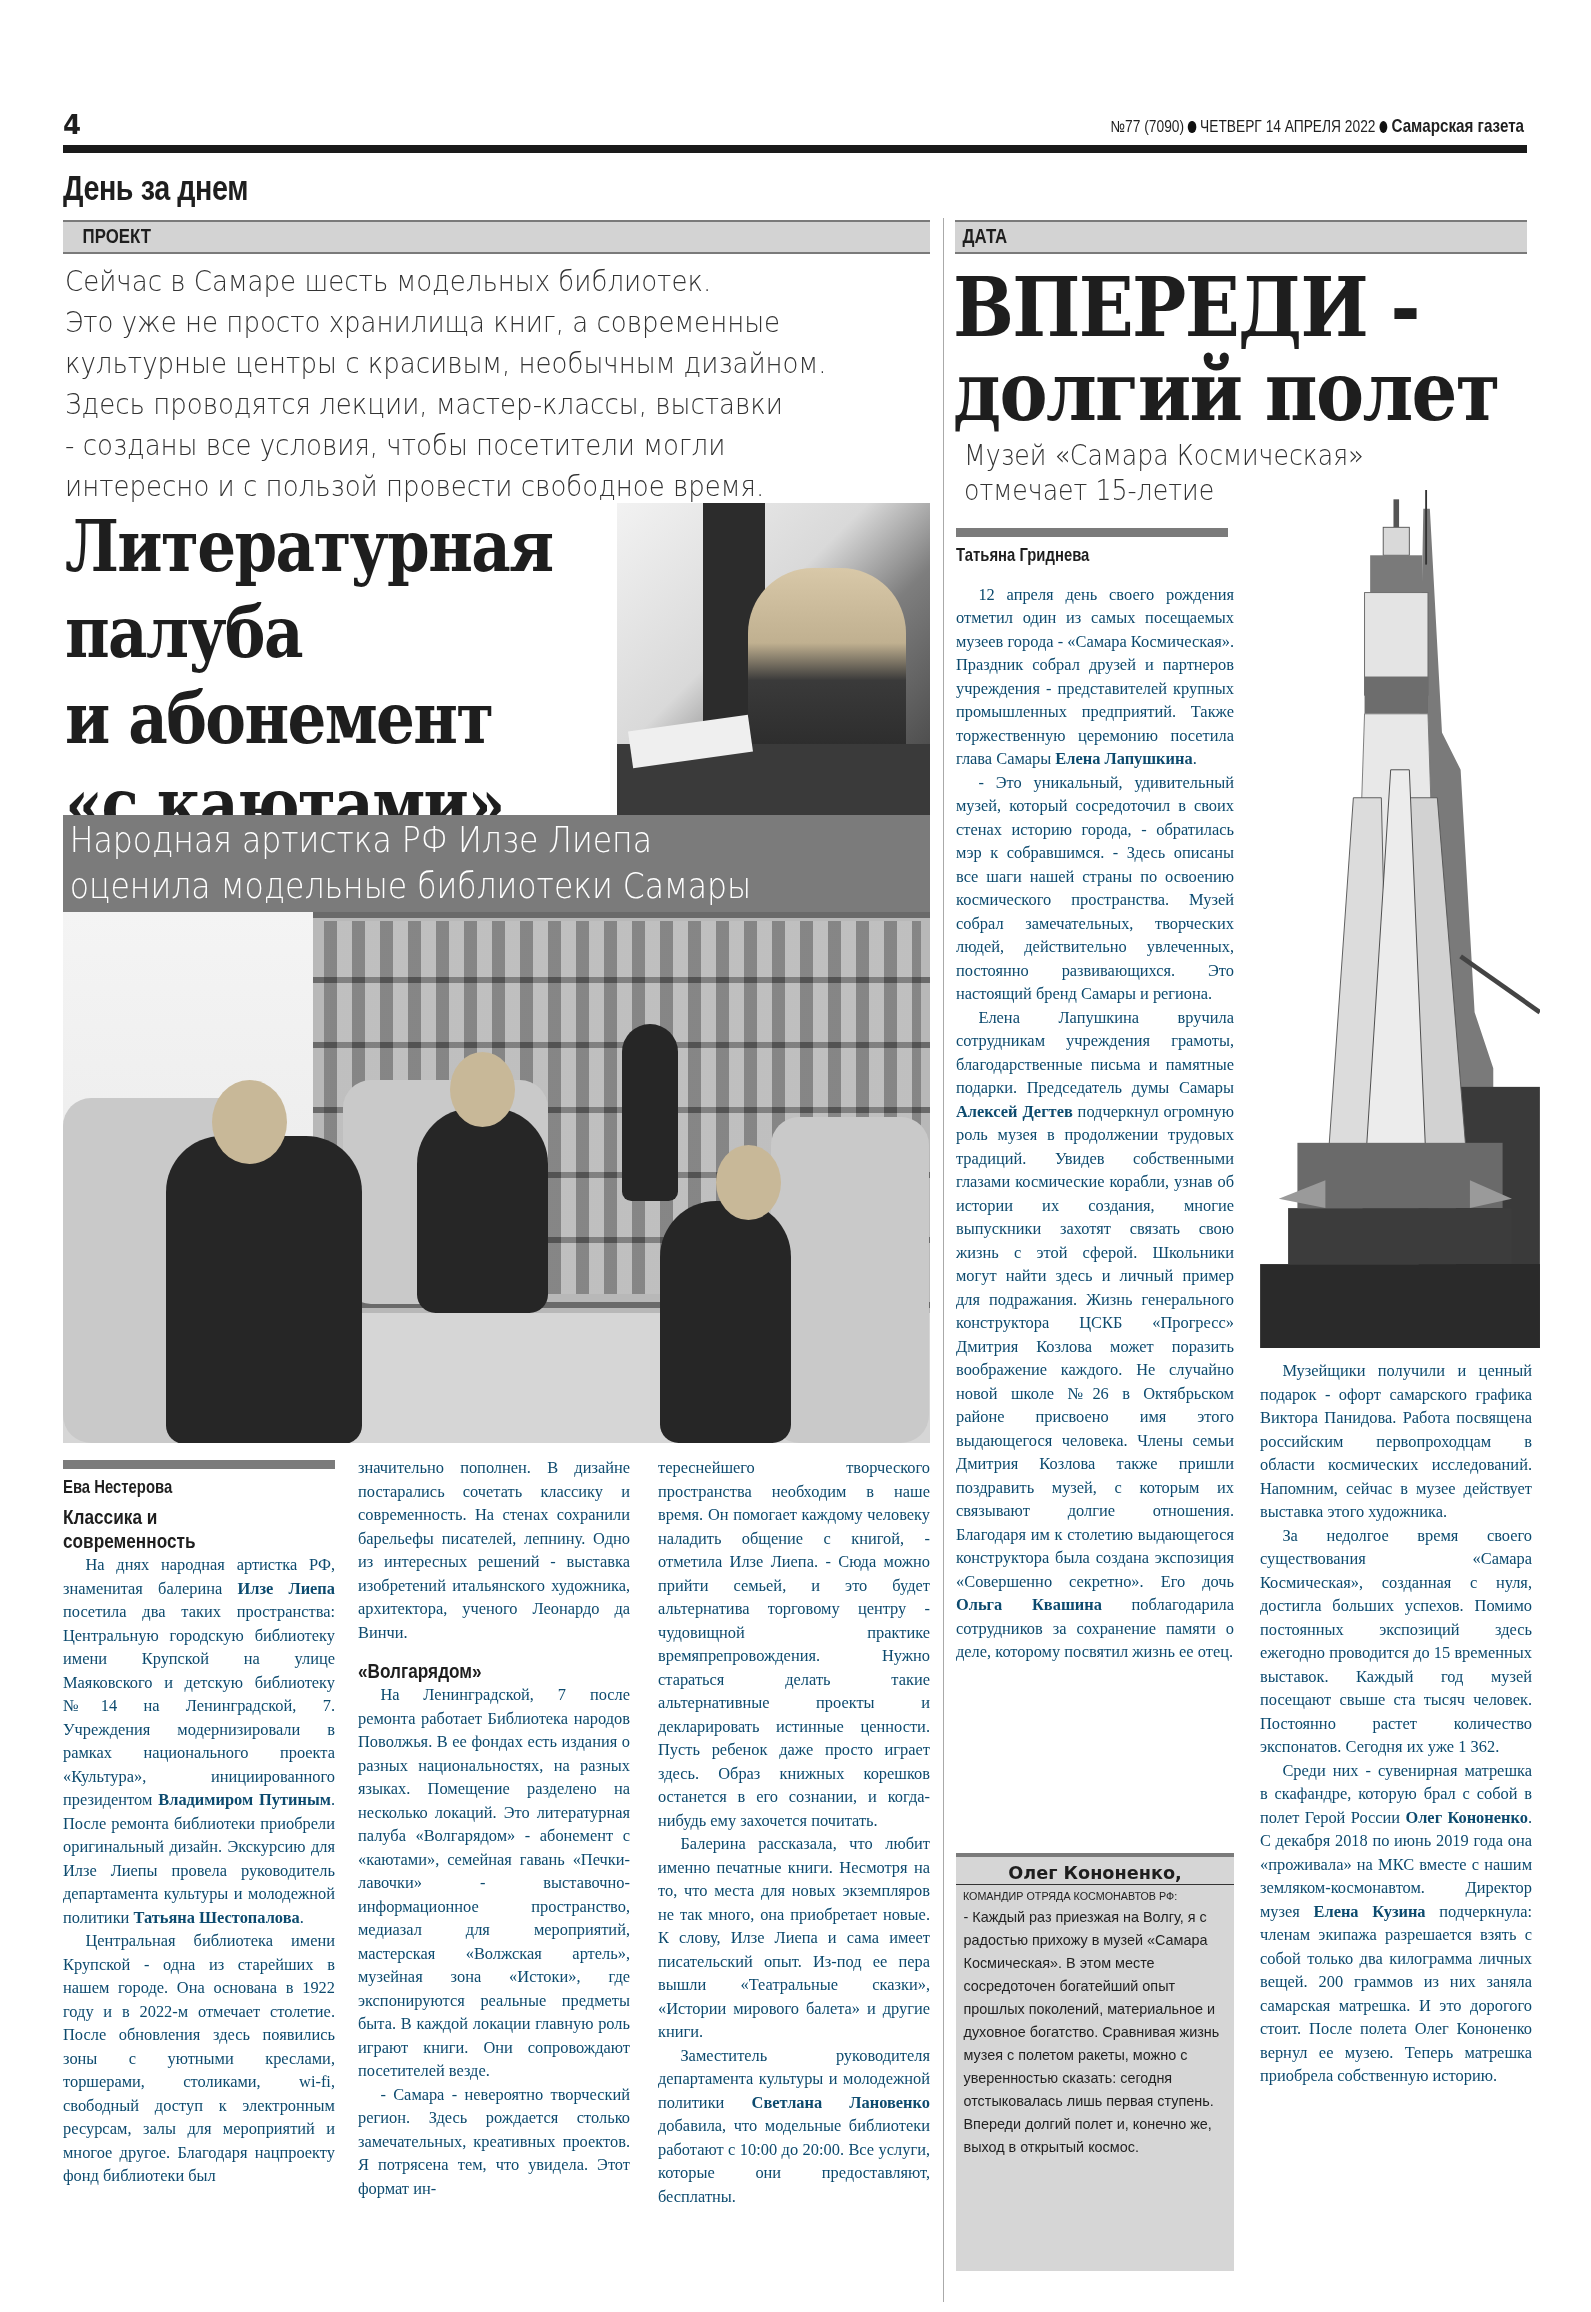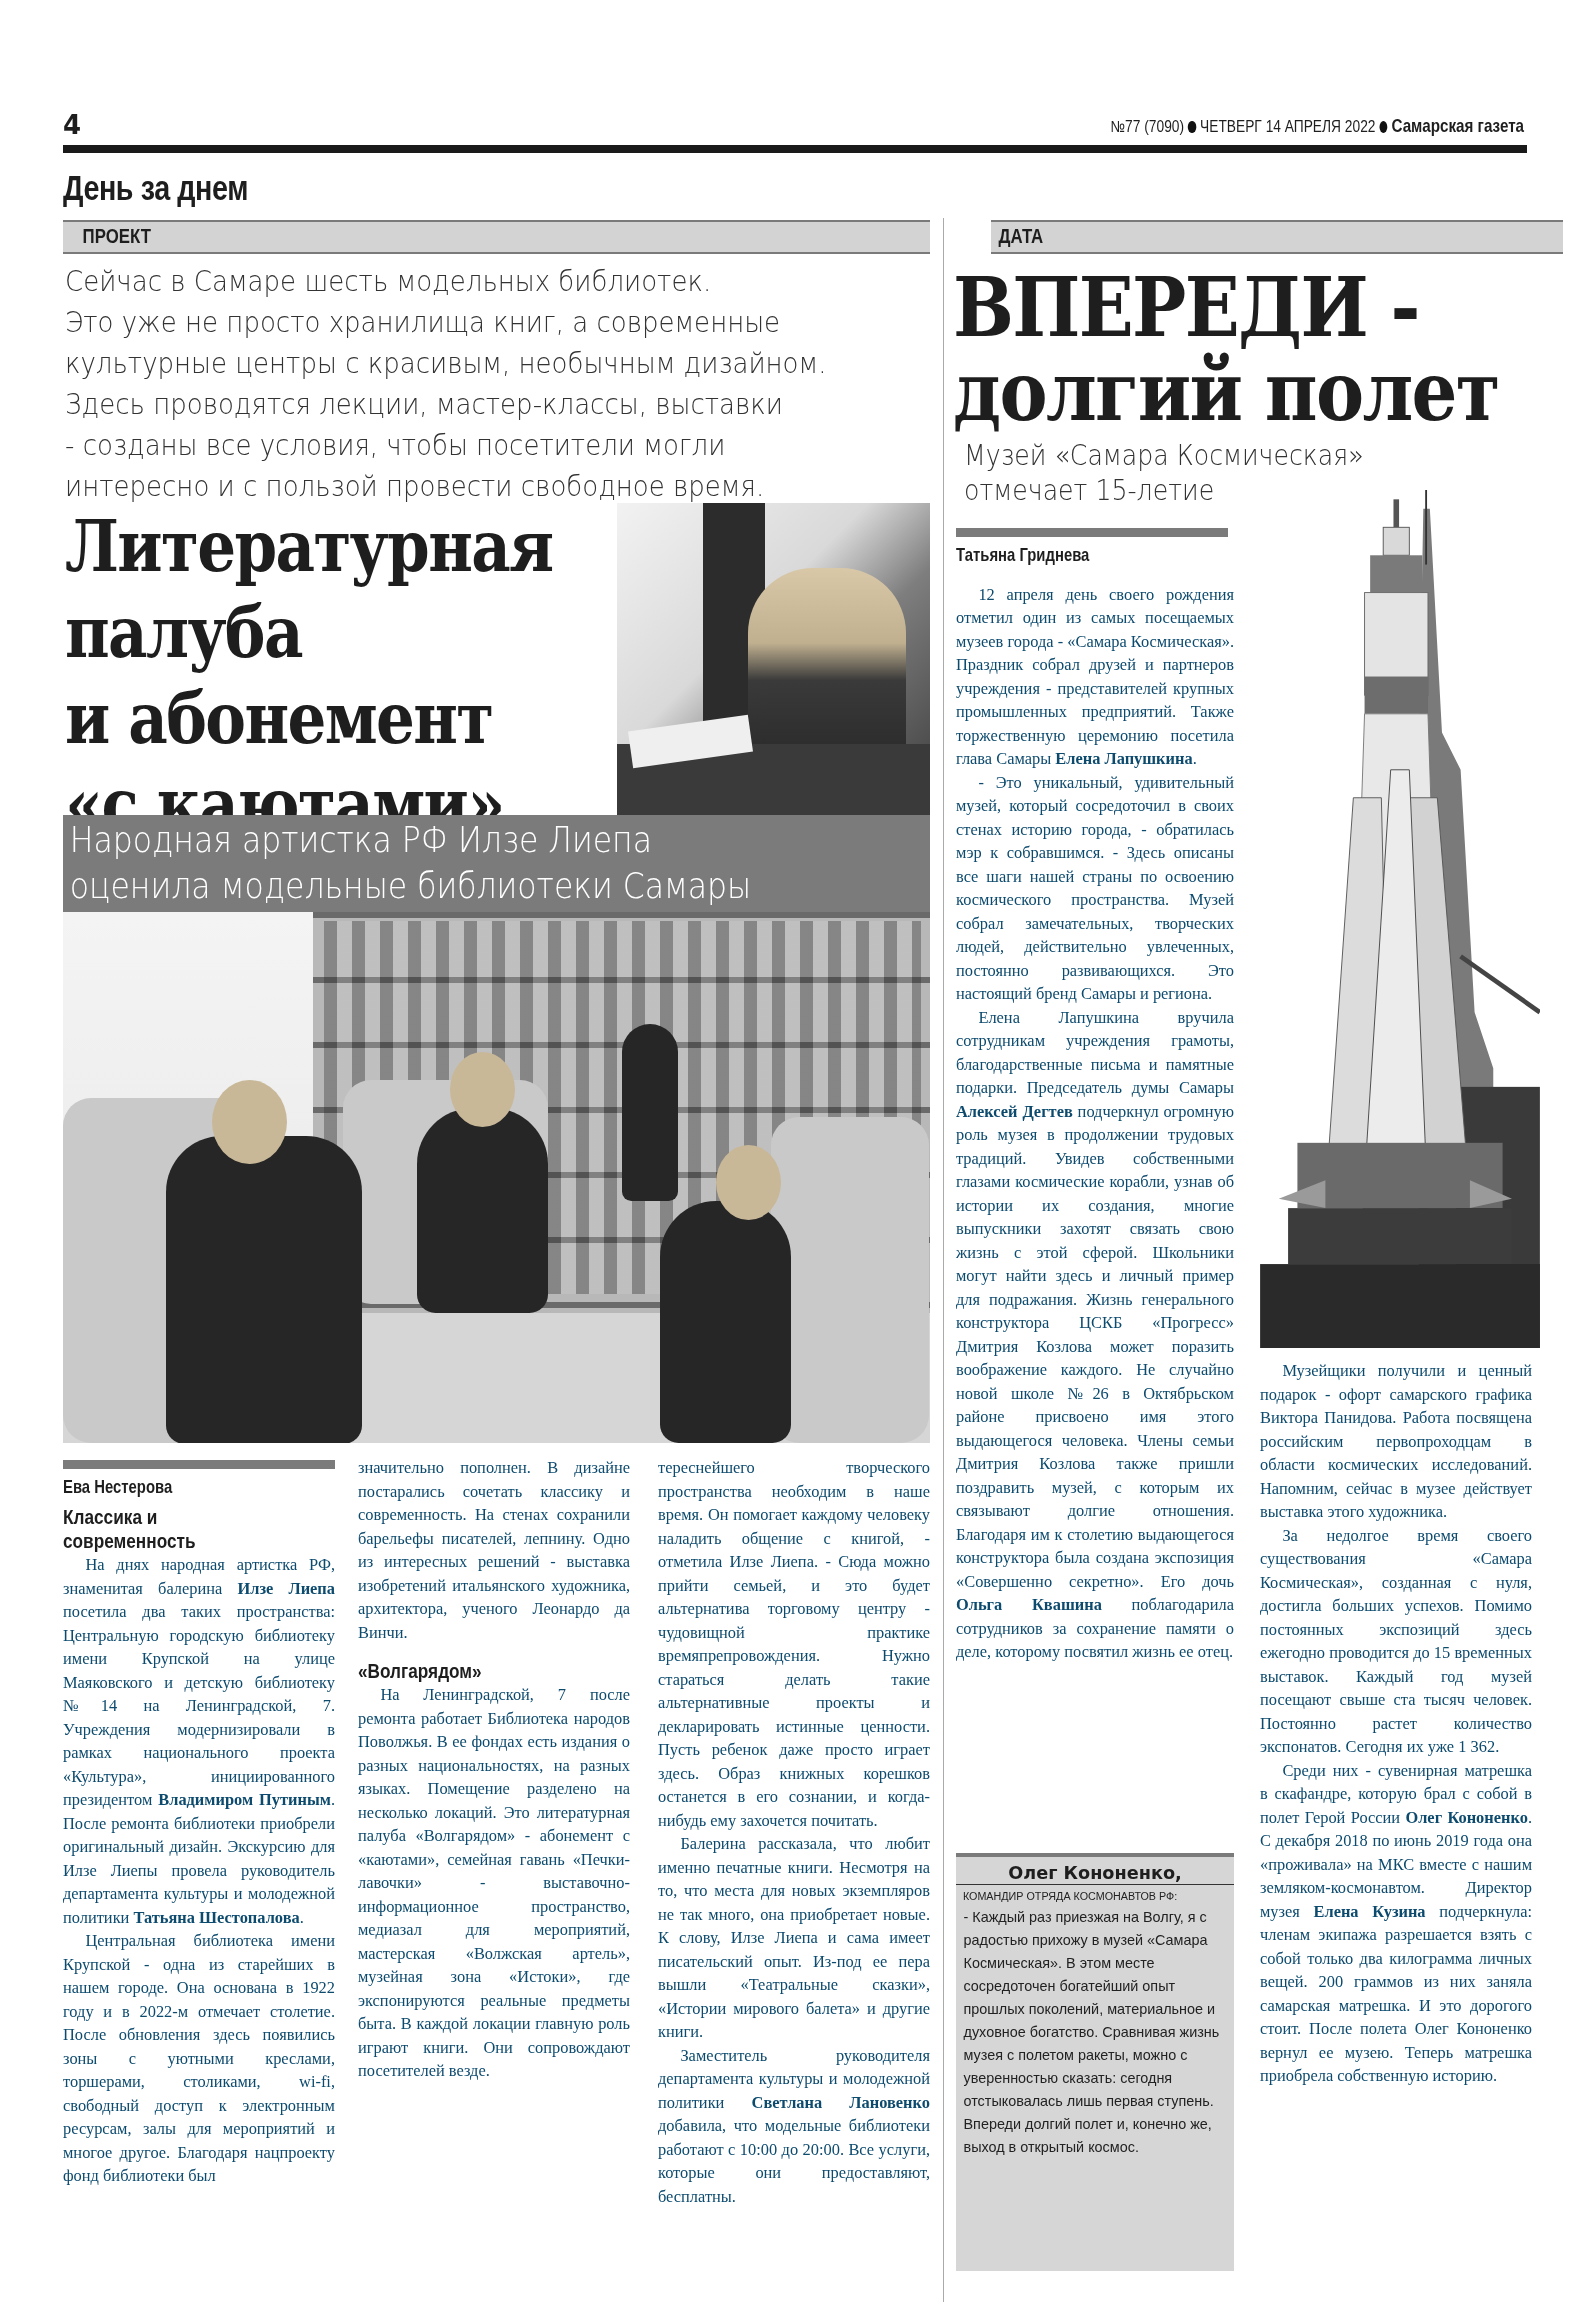--- a/index.html
+++ b/index.html
@@ -71,21 +71,21 @@
   <span>ЧЕТВЕРГ 14 АПРЕЛЯ 2022</span>
   <span class="dot"></span>
   <span class="paper">Самарская газета</span>
 </div>
 <div class="abs top-rule"></div>
 <div class="abs section-title">День за днем</div>
 
 <div class="abs rubric" style="left:63px; top:220px; width:867px;padding-left:12px;">
   <span>ПРОЕКТ</span>
 </div>
-<div class="abs rubric" style="left:955px; top:220px; width:572px;margin-left:36px;">
+<div class="abs rubric" style="left:955px; top:220px; width:572px;">
   <span>ДАТА</span>
 </div>
 <div class="abs col-divider"></div>
 
 <div class="abs lede">
   <div>Сейчас в Самаре шесть модельных библиотек.</div>
   <div>Это уже не просто хранилища книг, а современные</div>
   <div>культурные центры с красивым, необычным дизайном.</div>
   <div>Здесь проводятся лекции, мастер-классы, выставки</div>
   <div>- созданы все условия, чтобы посетители могли</div>
@@ -137,20 +137,21 @@
   </div>
 </div>
 
 <div class="abs" style="left:358px; top:1456px; width:272px;">
   <div class="col-text">
     <p style="text-indent:0">значительно пополнен. В дизайне постарались сочетать классику и современность. На стенах сохранили барельефы писателей, лепнину. Одно из интересных решений - выставка изобретений итальянского художника, архитектора, ученого Леонардо да Винчи.</p>
   </div>
   <div class="crosshead" style="margin-top:15px;">«Волгарядом»</div>
   <div class="col-text">
     <p>На Ленинградской, 7 после ремонта работает Библиотека народов Поволжья. В ее фондах есть издания о разных национальностях, на разных языках. Помещение разделено на несколько локаций. Это литературная палуба «Волгарядом» - абонемент с «каютами», семейная гавань «Печки-лавочки» - выставочно-информационное пространство, медиазал для мероприятий, мастерская «Волжская артель», музейная зона «Истоки», где экспонируются реальные предметы быта. В каждой локации главную роль играют книги. Они сопровождают посетителей везде.</p>
+    <p>- Самара - невероятно творческий регион. Здесь рождается столько замечательных, креативных проектов. Я потрясена тем, что увидела. Этот формат ин-</p>
   </div>
 </div>
 
 <div class="abs" style="left:658px; top:1456px; width:272px;">
   <div class="col-text">
     <p style="text-indent:0">тереснейшего творческого пространства необходим в наше время. Он помогает каждому человеку наладить общение с книгой, - отметила Илзе Лиепа. - Сюда можно прийти семьей, и это будет альтернатива торговому центру - чудовищной практике времяпрепровождения. Нужно стараться делать такие альтернативные проекты и декларировать истинные ценности. Пусть ребенок даже просто играет здесь. Образ книжных корешков останется в его сознании, и когда-нибудь ему захочется почитать.</p>
     <p>Балерина рассказала, что любит именно печатные книги. Несмотря на то, что места для новых экземпляров не так много, она приобретает новые. К слову, Илзе Лиепа и сама имеет писательский опыт. Из-под ее пера вышли «Театральные сказки», «Истории мирового балета» и другие книги.</p>
     <p>Заместитель руководителя департамента культуры и молодежной политики <b>Светлана Лановенко</b> добавила, что модельные библиотеки работают с 10:00 до 20:00. Все услуги, которые они предоставляют, бесплатны.</p>
   </div>
 </div>

